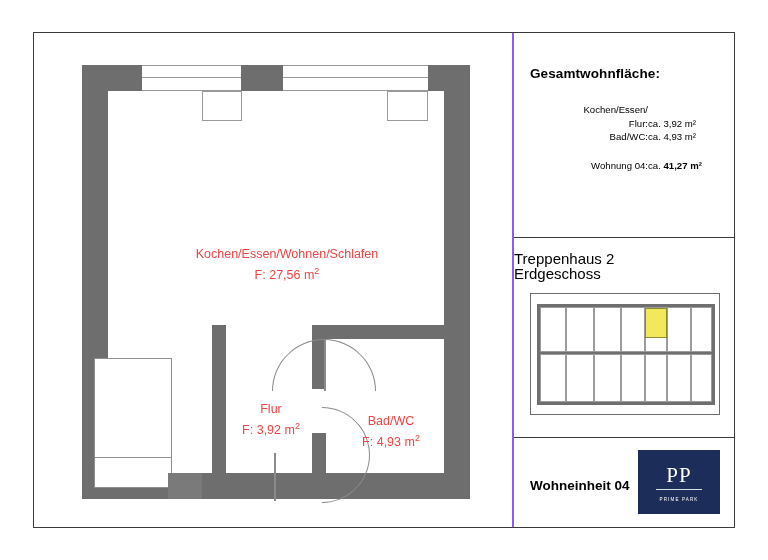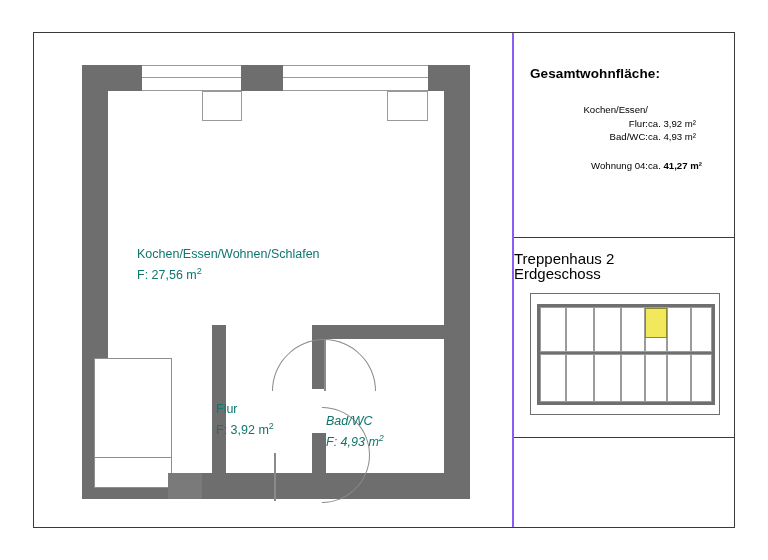--- a/index.html
+++ b/index.html
@@ -46,24 +46,24 @@
 
   .thinline {
     position: absolute;
     border: 1px solid #8e8e8e;
     box-sizing: border-box;
     background: #fff;
   }
 
   .label {
     position: absolute;
-    text-align: left;
+    text-align: center;
     font-size: 12.5px;
     line-height: 17px;
-    color: #0f766e;
+    color: #ef4444;
     white-space: nowrap;
   }
   .label .area {
     display: block;
     font-size: 12.5px;
   }
   sup {
     font-size: 0.72em;
     vertical-align: super;
   }
@@ -274,21 +274,21 @@
     <div class="label" style="left:103px; top:213px; width:300px;">
       <span>Kochen/Essen/Wohnen/Schlafen</span>
       <span class="area"><span>F: 27,56 m</span><sup>2</sup></span>
     </div>
 
     <div class="label" style="left:182px; top:368px; width:110px;">
       <span>Flur</span>
       <span class="area"><span>F: 3,92 m</span><sup>2</sup></span>
     </div>
 
-    <div class="label" style="left:292px; top:380px; width:118px;font-style:italic;">
+    <div class="label" style="left:298px; top:380px; width:118px;">
       <span>Bad/WC</span>
       <span class="area"><span>F: 4,93 m</span><sup>2</sup></span>
     </div>
   </div>
 
   <div id="rightcol">
 
     <div id="areas">
       <h2>Gesamtwohnfläche:</h2>
 
@@ -340,15 +340,23 @@
         <div class="kpcell" style="left:114px; top:60px; width:22px; height:48px;"></div>
         <div class="kpcell" style="left:136px; top:60px; width:24px; height:48px;"></div>
         <div class="kpcell" style="left:160px; top:60px; width:21px; height:48px;"></div>
 
         <div class="kphl" style="left:114px; top:14px; width:22px; height:30px;"></div>
       </div>
     </div>
 
     <div class="rc-sep" style="top:404px;"></div>
 
+    <div id="unitbar">
+      <div id="unit-label">Wohneinheit 04</div>
+      <div id="logo">
+        <div class="pp">PP</div>
+        <div class="rule"></div>
+        <div class="pname">PRIME PARK</div>
+      </div>
+    </div>
 
   </div>
 </div>
 
 </body></html>

